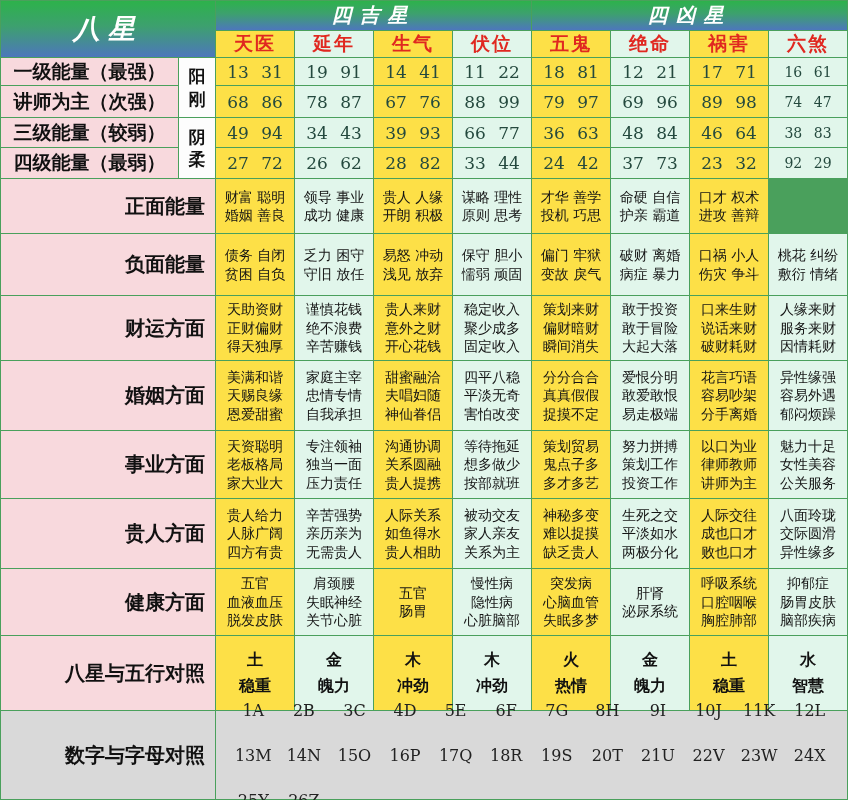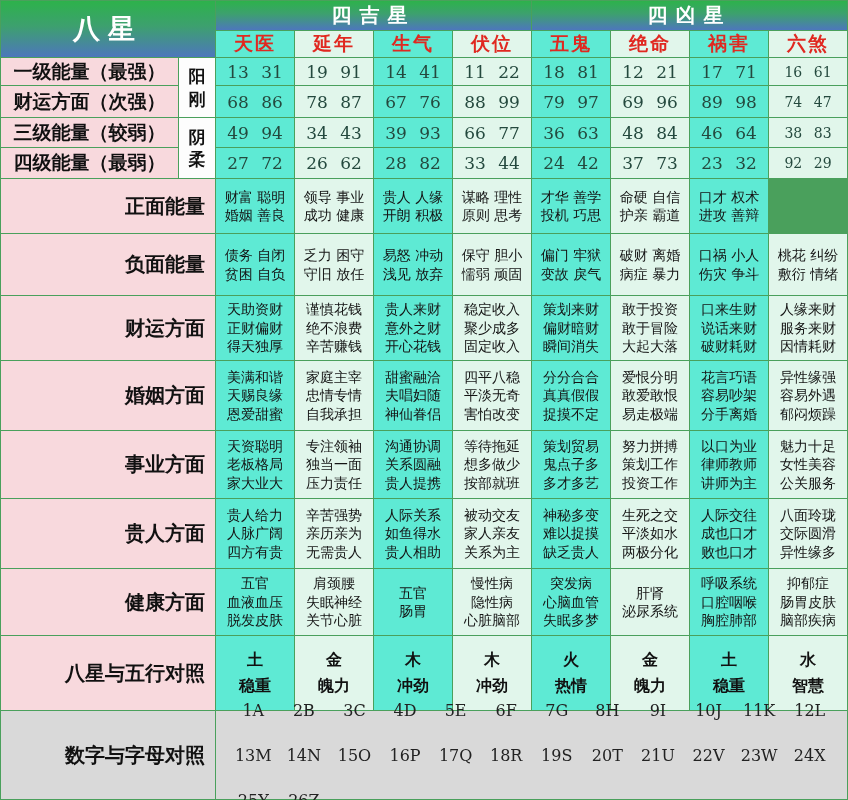--- a/index.html
+++ b/index.html
@@ -5,24 +5,24 @@
   html,body{margin:0;padding:0;background:#fff;}
   .tbl{
     width:848px;height:800px;display:grid;box-sizing:border-box;
     grid-template-columns:177px 36px repeat(8,78px);
     grid-template-rows:29px 26px 27px 31px 29px 30px 54px 61px 64px 69px 67px 69px 66px 74px 88px;
     gap:1px;padding:1px;background:#4aa05c;
     font-family:"DejaVu Serif","Liberation Serif",serif;
   }
   .cell{display:flex;align-items:center;justify-content:center;text-align:center;overflow:hidden;}
   .hdr{background:linear-gradient(180deg,#2db24b 0%,#3da06f 45%,#4d77bc 100%);
-       color:#fff;font-weight:bold;font-family:"DejaVu Sans","Liberation Sans",sans-serif;}
+       color:#fff;font-weight:bold;font-family:"DejaVu Sans","Liberation Sans",sans-serif;font-style:italic;}
   .hdr-main{font-size:27px;letter-spacing:8px;}
   .hdr-band{font-size:20px;letter-spacing:8px;}
-  .c1{background:#5eead4;}
+  .c1{background:#fde047;}
   .c2{background:#e1f6eb;}
   .star{color:#e02820;font-weight:bold;font-size:19px;letter-spacing:2px;}
   .pink{background:#f8d9dd;}
   .elabel{font-size:19px;font-weight:bold;color:#111;}
   .sub{background:#fdfdfd;font-weight:bold;font-size:17px;line-height:1.3;white-space:pre-line;color:#111;}
   .num{font-size:17px;color:#24493e;word-spacing:7px;}
   .num.sm{font-size:14px;}
   .alabel{font-size:20px;font-weight:bold;color:#111;justify-content:flex-end;padding-right:10px;box-sizing:border-box;padding-left:44px;}
   .txt{font-size:14px;line-height:1.32;white-space:pre-line;color:#141414;}
   .wx{font-size:16px;font-weight:bold;line-height:1.6;white-space:pre-line;color:#111;}
@@ -43,21 +43,21 @@
   <div class="cell star c1" style="grid-area:2/3">天医</div>
   <div class="cell star c2" style="grid-area:2/4">延年</div>
   <div class="cell star c1" style="grid-area:2/5">生气</div>
   <div class="cell star c2" style="grid-area:2/6">伏位</div>
   <div class="cell star c1" style="grid-area:2/7">五鬼</div>
   <div class="cell star c2" style="grid-area:2/8">绝命</div>
   <div class="cell star c1" style="grid-area:2/9">祸害</div>
   <div class="cell star c2" style="grid-area:2/10">六煞</div>
 
   <div class="cell pink elabel" style="grid-area:3/1">一级能量（最强）</div>
-  <div class="cell pink elabel" style="grid-area:4/1">财运方面（次强）</div>
+  <div class="cell pink elabel" style="grid-area:4/1">讲师为主（次强）</div>
   <div class="cell pink elabel" style="grid-area:5/1">三级能量（较弱）</div>
   <div class="cell pink elabel" style="grid-area:6/1">四级能量（最弱）</div>
   <div class="cell sub" style="grid-area:3/2/5/3">阳
 刚</div>
   <div class="cell sub" style="grid-area:5/2/7/3">阴
 柔</div>
 
   <div class="cell num c1" style="grid-area:3/3">13 31</div>
   <div class="cell num c2" style="grid-area:3/4">19 91</div>
   <div class="cell num c1" style="grid-area:3/5">14 41</div>

